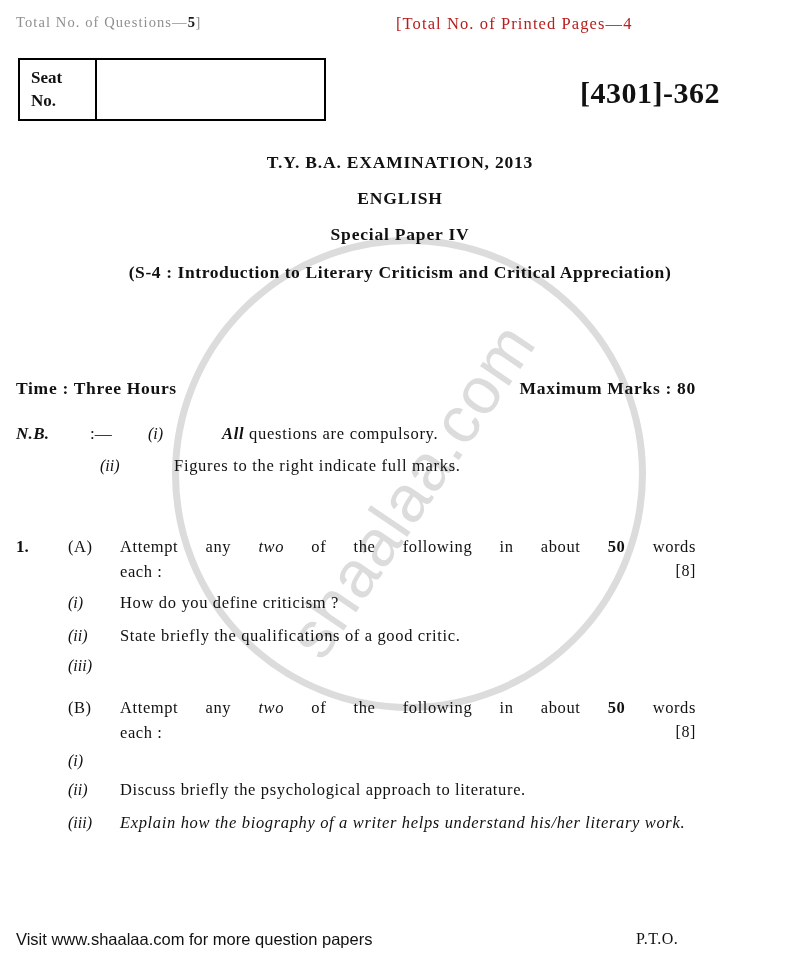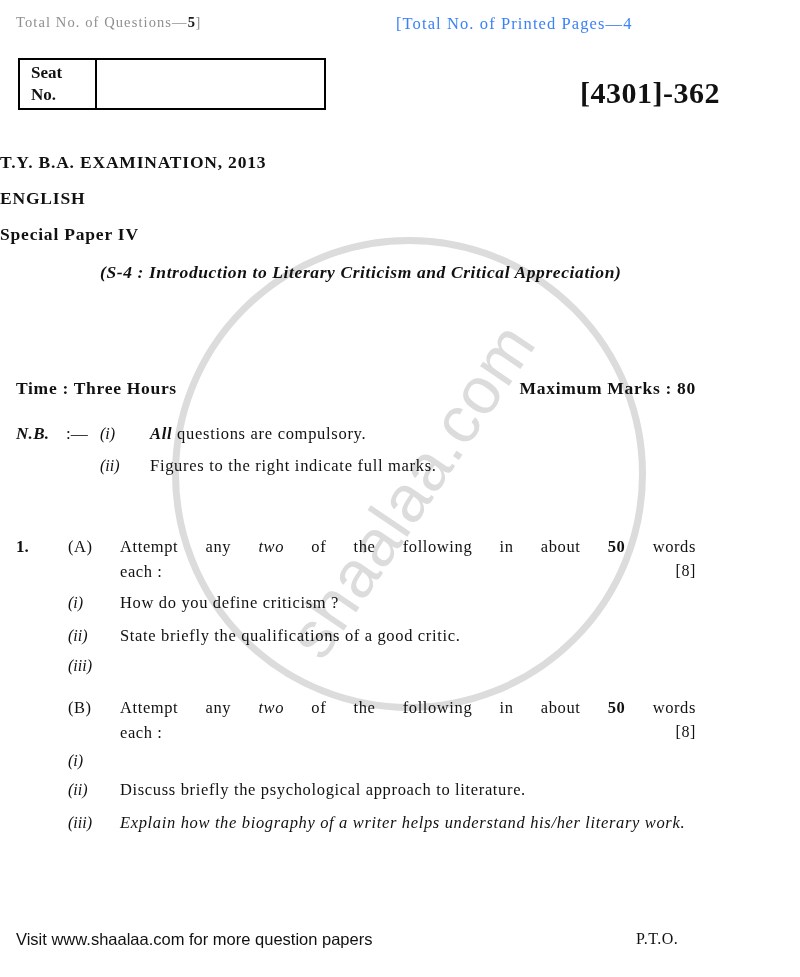--- a/index.html
+++ b/index.html
@@ -68,31 +68,31 @@
     font-size: 14.5px;
     color: #8f8f8f;
     letter-spacing: 1.1px;
     white-space: nowrap;
   }
   .meta-left b { color: #1a1a1a; font-weight: 700; letter-spacing: 0.5px; }
   .meta-right {
     left: 396px;
     top: 14px;
     font-size: 16.5px;
-    color: #3b82f6;
+    color: #b91c1c;
     letter-spacing: 1.1px;
     white-space: nowrap;
   }
 
   
   #seat-box {
     left: 18px;
     top: 58px;
     width: 308px;
-    height: 52px;
+    height: 63px;
     border: 2.5px solid #000;
     box-sizing: border-box;
     display: flex;
   }
   #seat-box .seat-label {
     width: 77px;
     border-right: 2.5px solid #000;
     box-sizing: border-box;
     display: flex;
     flex-direction: column;
@@ -114,54 +114,53 @@
     font-weight: 700;
     letter-spacing: 0.5px;
     white-space: nowrap;
   }
 
   
   #title-block {
     left: 0;
     top: 152px;
     width: 800px;
-    text-align: left;
+    text-align: center;
   }
   #title-block .t-line {
     font-weight: 700;
     font-size: 17.5px;
     letter-spacing: 0.8px;
     margin-bottom: 15px;
     white-space: nowrap;
   }
   #title-block .t-line.wrapline {
     white-space: normal;
     width: 600px;
     margin-left: 100px;
     line-height: 1.45;
     letter-spacing: 0.6px;
-    font-style: italic;
   }
   #title-block .t-line.sub { margin-top: 0; }
 
   
   #time-marks {
     left: 16px;
     top: 378px;
     width: 680px;
     display: flex;
     justify-content: space-between;
     font-weight: 700;
     font-size: 17.5px;
     letter-spacing: 0.7px;
   }
 
   
   #nb-block { left: 16px; top: 424px; width: 700px; }
-  #nb-block .nb-row { display: flex; align-items: baseline; margin-bottom: 12px; }
+  #nb-block .nb-row { display: flex; align-items: baseline; margin-bottom: 12px; gap: 24px; }
   #nb-block .nb-tag {
     font-weight: 700;
     font-style: italic;
     font-size: 17px;
     width: 50px;
     flex: none;
     letter-spacing: 0.3px;
   }
   #nb-block .nb-colon { width: 34px; flex: none; font-size: 17px; }
   #nb-block .nb-num {

